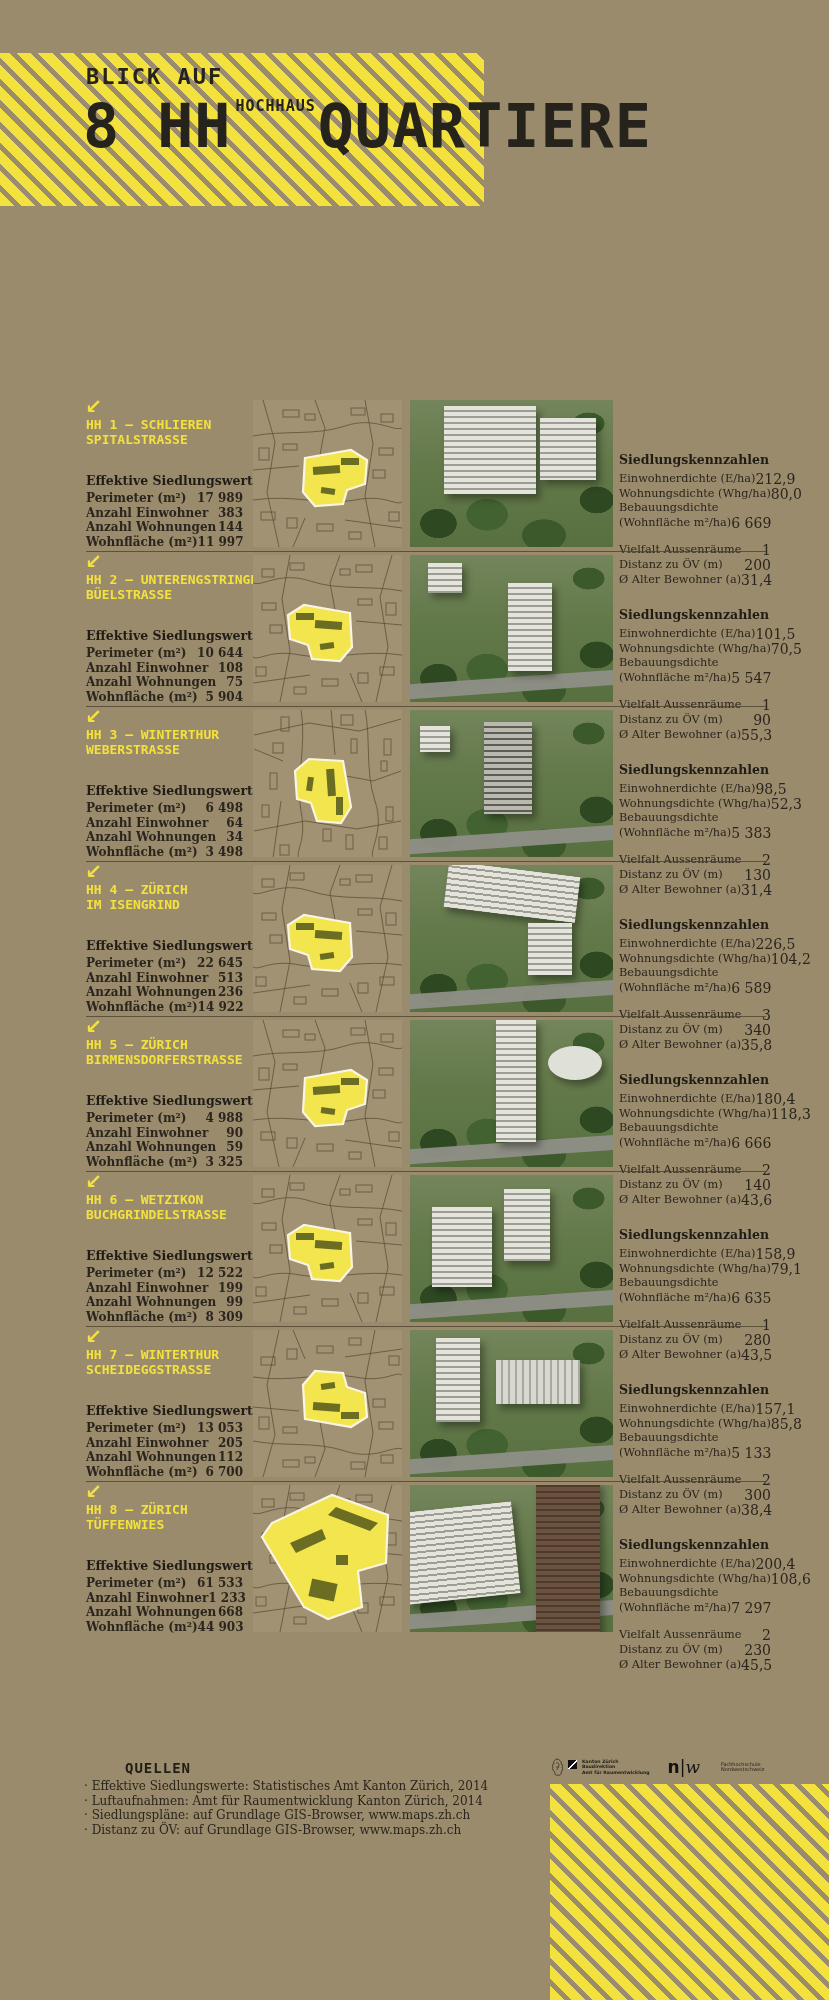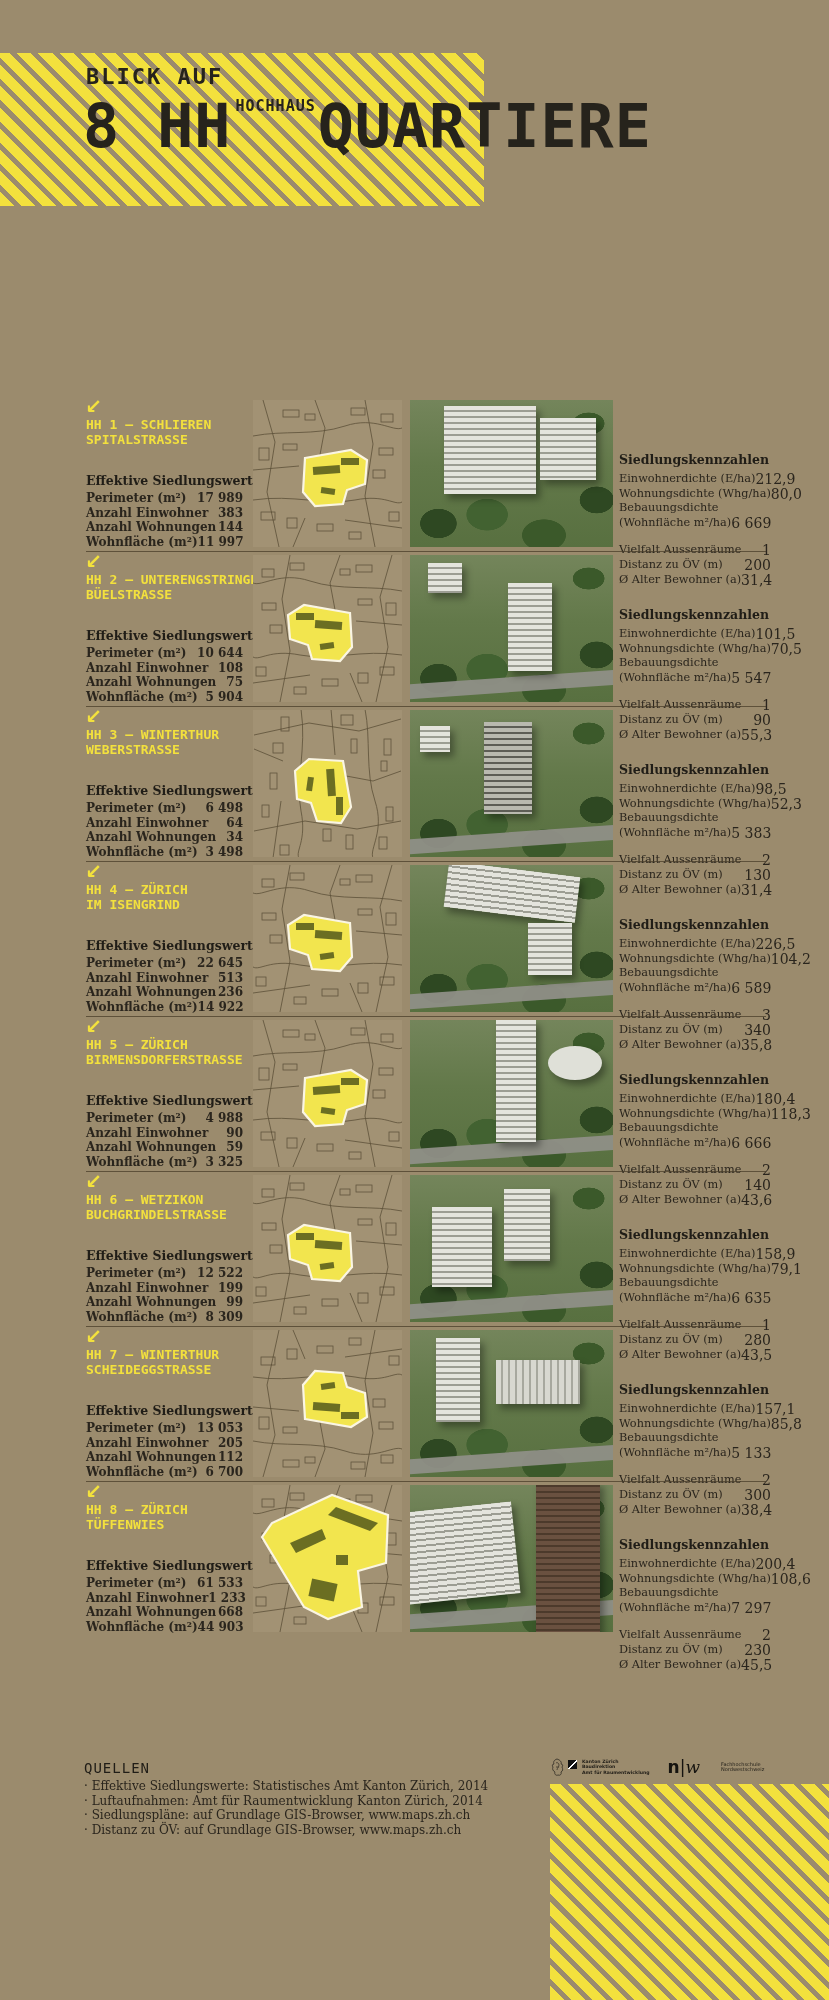--- a/index.html
+++ b/index.html
@@ -103,22 +103,22 @@
   .row-8 .b2{left:126px;top:-4px;width:64px;height:156px;background:repeating-linear-gradient(180deg,#6a5140 0 4px,#41302390 4px 6px),#5b4736;}
   
   .rcol{position:absolute;left:619px;top:16px;width:152px;margin-top:36px;}
   .rline{display:flex;justify-content:space-between;font-size:11.3px;line-height:14.6px;color:#2a251d;white-space:nowrap;}
   .rline .val{font-size:14px;}
   .rhead{margin-bottom:5px;}
   .gap{height:13px;}
   
   #quellen{position:absolute;left:84px;top:1760px;color:#2a251d;}
   #quellen-title{
-    font-family:"DejaVu Sans Mono",monospace;font-weight:normal;
-    font-size:14px;letter-spacing:1px;color:#201d17;margin-bottom:3px;
+    font-family:"DejaVu Sans Mono",monospace;font-weight:bold;
+    font-size:14px;letter-spacing:1px;color:#201d17;margin-bottom:3px;margin-left:41px;
   }
   .q-item{font-size:12px;line-height:14.6px;white-space:nowrap;}
   #logos{position:absolute;left:550px;top:1753px;width:280px;height:28px;display:flex;align-items:center;gap:18px;}
   .logo-kanton{display:flex;align-items:center;gap:3px;}
   .logo-kanton .crest{width:15px;height:19px;}
   .logo-kanton .flag{width:9px;height:9px;background:linear-gradient(135deg,#111 48%,#fff 48%,#fff 58%,#111 58%);margin-right:2px;align-self:flex-start;margin-top:2px;}
   .logo-text{font-family:"DejaVu Sans",sans-serif;font-weight:bold;font-size:4.6px;line-height:5.4px;color:#211e18;}
   .logo-fhnw{display:flex;align-items:center;gap:21px;}
   .nw-mark{font-size:17px;line-height:17px;color:#15130f;white-space:nowrap;}
   .nw-mark .n{font-family:"DejaVu Sans",sans-serif;font-weight:bold;}

